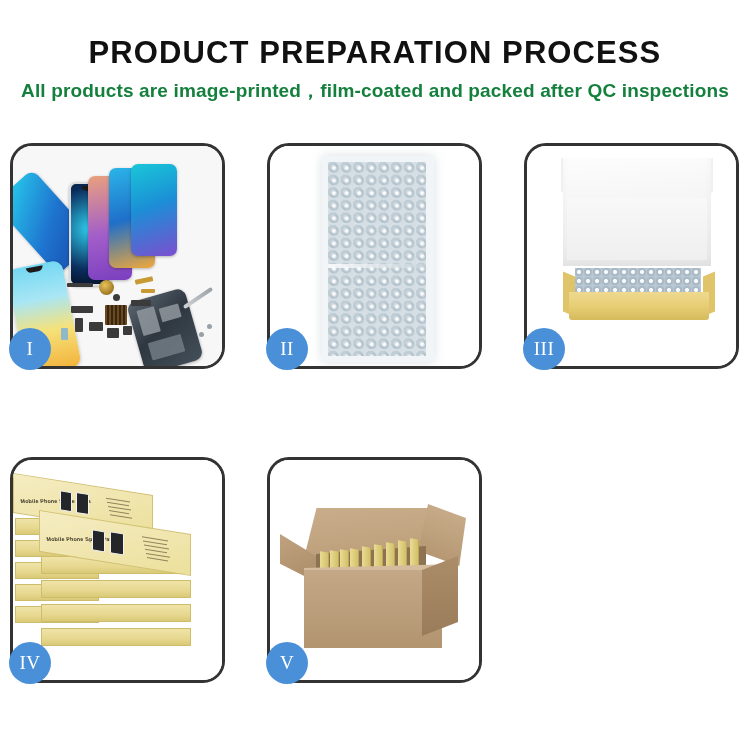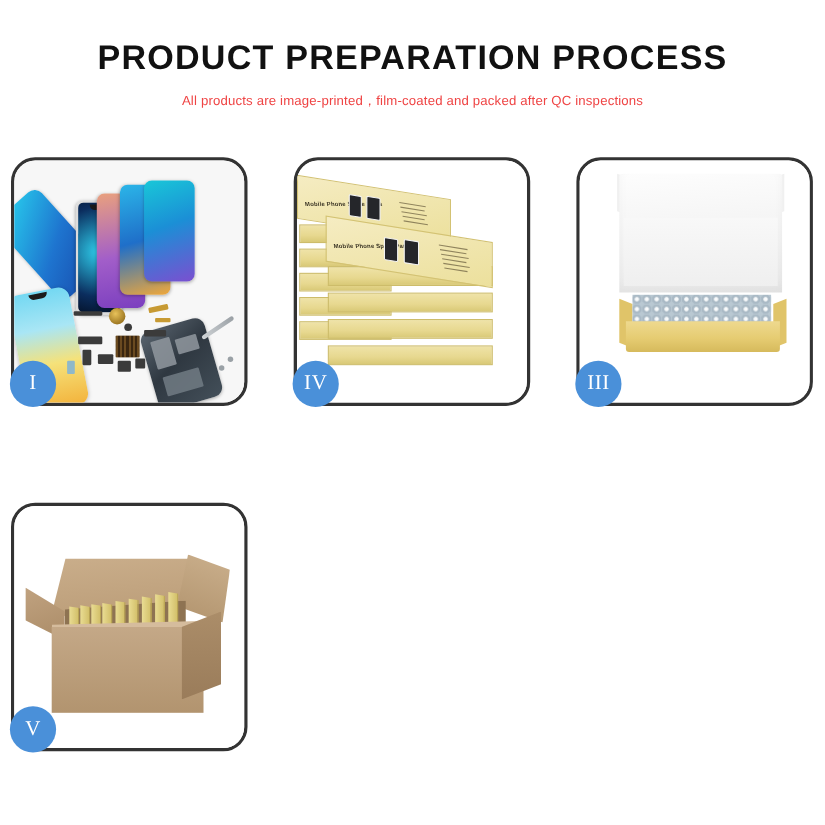--- a/index.html
+++ b/index.html
@@ -30,24 +30,24 @@
   .title {
     font-size: 31px;
     font-weight: 700;
     letter-spacing: 1.1px;
     color: #111111;
     line-height: 38px;
     white-space: nowrap;
   }
   .subtitle {
     margin-top: 9px;
-    font-size: 12px;
-    font-weight: 400;
+    font-size: 19px;
+    font-weight: 700;
     letter-spacing: 0.15px;
-    color: #ef4444;
+    color: #15803d;
     line-height: 20px;
     white-space: nowrap;
   }
 
   
   .grid {
     position: absolute;
     top: 143px;
     left: 10px;
     width: 730px;
@@ -359,20 +359,43 @@
         <span class="part" style="left:94px;top:182px;width:12px;height:10px;"></span>
         <span class="part" style="left:110px;top:180px;width:9px;height:9px;"></span>
         <span class="part" style="left:48px;top:182px;width:7px;height:12px;background:#8fb8c9;"></span>
         <span class="part" style="left:100px;top:148px;width:7px;height:7px;border-radius:50%;"></span>
         <span class="part" style="left:186px;top:186px;width:5px;height:5px;border-radius:50%;background:#9aa1a6;"></span>
         <span class="part" style="left:194px;top:178px;width:5px;height:5px;border-radius:50%;background:#9aa1a6;"></span>
       </div>
       <div class="badge">I</div>
     </div>
 
+    <div class="panel">
+      <div class="panel-inner p2">
+        <div class="wrap-sheet"></div>
+        <div class="bubbles"></div>
+        <div class="bubbles2"></div>
+        <div class="wrap-seam"></div>
+      </div>
+      <div class="badge">II</div>
+    </div>
+
+    <div class="panel">
+      <div class="panel-inner p3">
+        <div class="m-lid-tab-l"></div>
+        <div class="m-lid-tab-r"></div>
+        <div class="m-lid"></div>
+        <div class="m-lid-fold"></div>
+        <div class="m-side-l"></div>
+        <div class="m-side-r"></div>
+        <div class="m-bub"></div>
+        <div class="m-front"></div>
+      </div>
+      <div class="badge">III</div>
+    </div>
 
     <div class="panel">
       <div class="panel-inner p4">
         <div class="stack">
 
           <div class="sbox" style="left:2px;top:58px;width:84px;height:17px;"></div>
           <div class="sbox" style="left:2px;top:80px;width:84px;height:17px;"></div>
           <div class="sbox" style="left:2px;top:102px;width:84px;height:17px;"></div>
           <div class="sbox" style="left:2px;top:124px;width:84px;height:17px;"></div>
           <div class="sbox" style="left:2px;top:146px;width:84px;height:17px;"></div>
@@ -403,34 +426,20 @@
             <span class="spec-line" style="left:105px;top:21px;width:22px;"></span>
             <span class="spec-line" style="left:106px;top:25px;width:24px;"></span>
             <span class="spec-line" style="left:107px;top:29px;width:21px;"></span>
           </div>
         </div>
       </div>
       <div class="badge">IV</div>
     </div>
 
     <div class="panel">
-      <div class="panel-inner p3">
-        <div class="m-lid-tab-l"></div>
-        <div class="m-lid-tab-r"></div>
-        <div class="m-lid"></div>
-        <div class="m-lid-fold"></div>
-        <div class="m-side-l"></div>
-        <div class="m-side-r"></div>
-        <div class="m-bub"></div>
-        <div class="m-front"></div>
-      </div>
-      <div class="badge">III</div>
-    </div>
-
-    <div class="panel">
       <div class="panel-inner p5">
         <div class="c-flap-back"></div>
         <div class="c-flap-right"></div>
         <div class="c-inner"></div>
 
         <span class="ybar" style="left:50px;top:92px;transform:skewY(9deg);"></span>
         <span class="ybar" style="left:60px;top:91px;transform:skewY(9deg);"></span>
         <span class="ybar" style="left:70px;top:90px;transform:skewY(9deg);"></span>
         <span class="ybar" style="left:80px;top:89px;transform:skewY(9deg);"></span>
         <span class="ybar" style="left:92px;top:87px;height:36px;transform:skewY(9deg);"></span>

